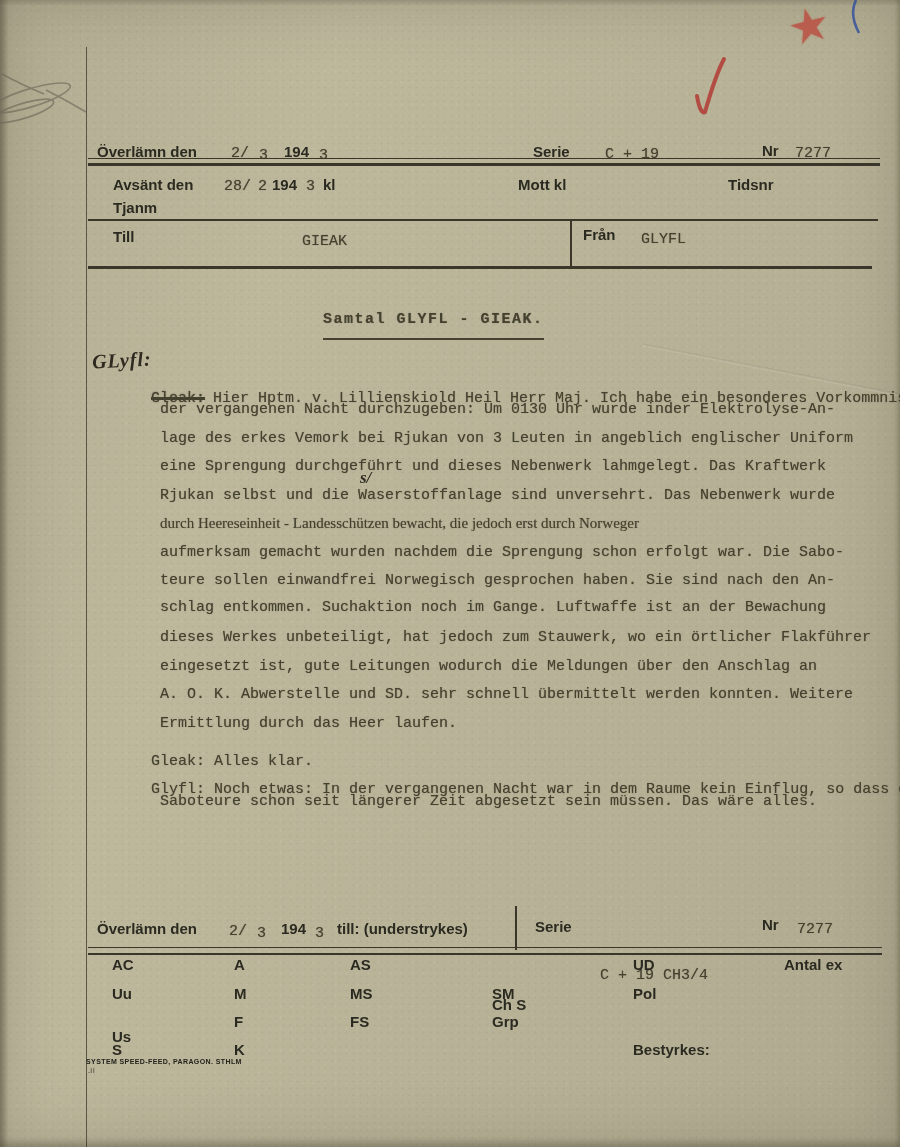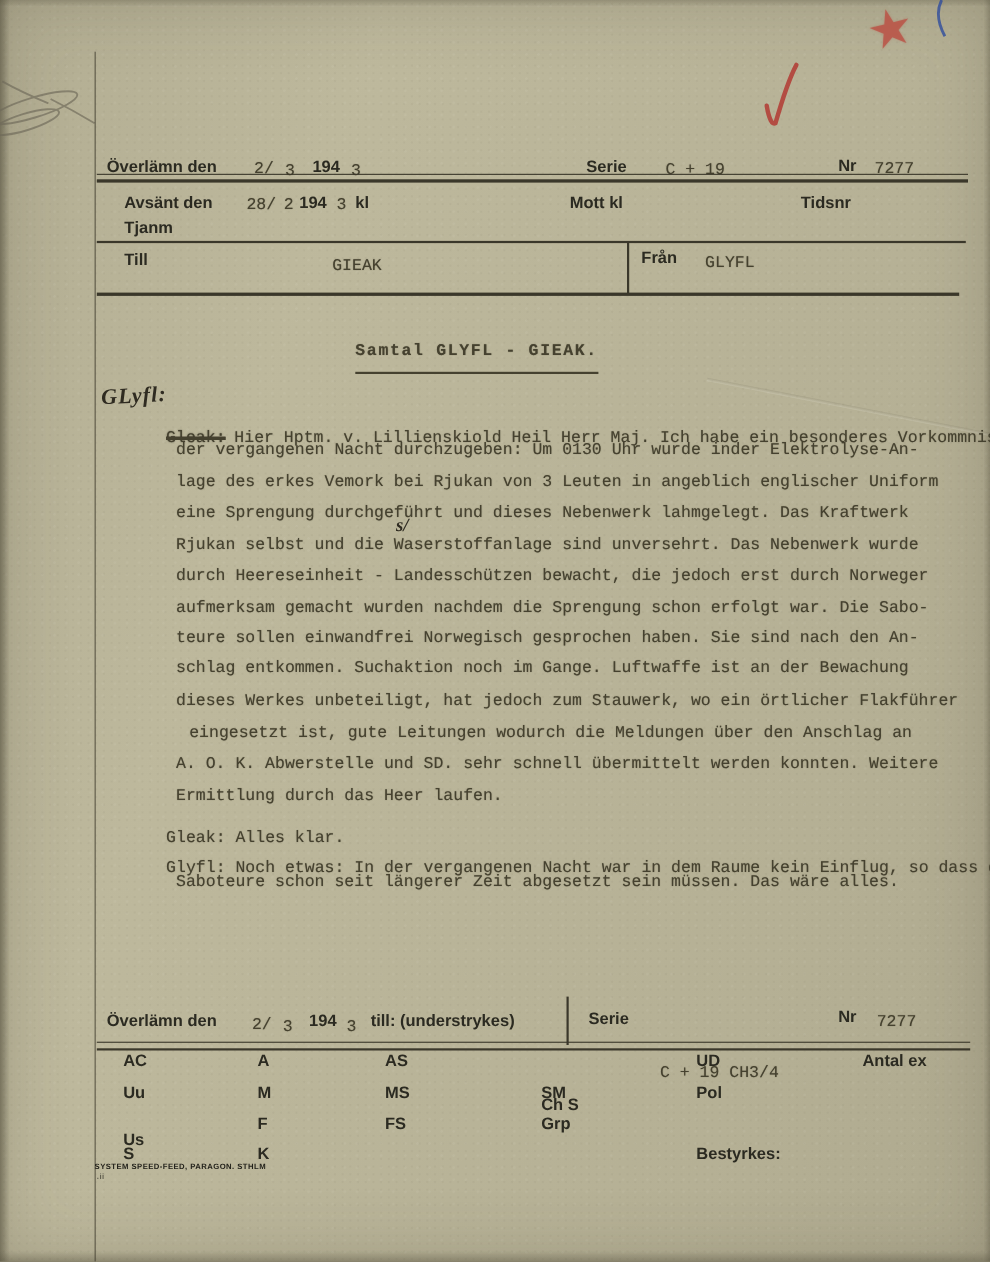--- a/index.html
+++ b/index.html
@@ -111,26 +111,26 @@
     <span class="abs hand" style="left:92px; top:349px; font-size:20px; transform:rotate(-3deg); letter-spacing:1px;">GLyfl:</span>
 
     <div class="abs type" style="left:97px; top:373px;">
       <span class="strike">Gleak:</span><span style="margin-left:8px;">Hier Hptm. v. Lillienskiold Heil Herr Maj. Ich habe ein besonderes Vorkommnis</span>
     </div>
     <div class="abs type" style="left:160px; top:401px;">der vergangenen Nacht durchzugeben: Um 0130 Uhr wurde inder Elektrolyse-An-</div>
     <div class="abs type" style="left:160px; top:430px;">lage des erkes Vemork bei Rjukan von 3 Leuten in angeblich englischer Uniform</div>
     <div class="abs type" style="left:160px; top:458px;">eine Sprengung durchgeführt und dieses Nebenwerk lahmgelegt. Das Kraftwerk</div>
     <div class="abs type" style="left:160px; top:487px;">Rjukan selbst und die Waserstoffanlage sind unversehrt. Das Nebenwerk wurde</div>
     <span class="abs hand" style="left:360px; top:468px; font-size:17px;">s/</span>
-    <div class="abs type" style="left:160px; top:515px;">durch Heereseinheit - Landesschützen bewacht, die jedoch erst durch Norweger</div>
+    <div class="abs type" style="left:160px; top:515px;font-family:Liberation Serif, serif;">durch Heereseinheit - Landesschützen bewacht, die jedoch erst durch Norweger</div>
     <div class="abs type" style="left:160px; top:544px;">aufmerksam gemacht wurden nachdem die Sprengung schon erfolgt war. Die Sabo-</div>
     <div class="abs type" style="left:160px; top:572px;">teure sollen einwandfrei Norwegisch gesprochen haben. Sie sind nach den An-</div>
     <div class="abs type" style="left:160px; top:599px;">schlag entkommen. Suchaktion noch im Gange. Luftwaffe ist an der Bewachung</div>
     <div class="abs type" style="left:160px; top:629px;">dieses Werkes unbeteiligt, hat jedoch zum Stauwerk, wo ein örtlicher Flakführer</div>
-    <div class="abs type" style="left:172px; top:658px;text-align:right;">eingesetzt ist, gute Leitungen wodurch die Meldungen über den Anschlag an</div>
+    <div class="abs type" style="left:160px; top:658px;text-align:right;">eingesetzt ist, gute Leitungen wodurch die Meldungen über den Anschlag an</div>
     <div class="abs type" style="left:160px; top:686px;">A. O. K. Abwerstelle und SD. sehr schnell übermittelt werden konnten. Weitere</div>
     <div class="abs type" style="left:160px; top:715px;">Ermittlung durch das Heer laufen.</div>
 
     <div class="abs type" style="left:97px; top:736px;">
       <span>Gleak:</span><span style="margin-left:9px;">Alles klar.</span>
     </div>
     <div class="abs type" style="left:97px; top:764px;">
       <span>Glyfl:</span><span style="margin-left:9px;">Noch etwas: In der vergangenen Nacht war in dem Raume kein Einflug, so dass die</span>
     </div>
     <div class="abs type" style="left:160px; top:793px;">Saboteure schon seit längerer Zeit abgesetzt sein müssen. Das wäre alles.</div>

